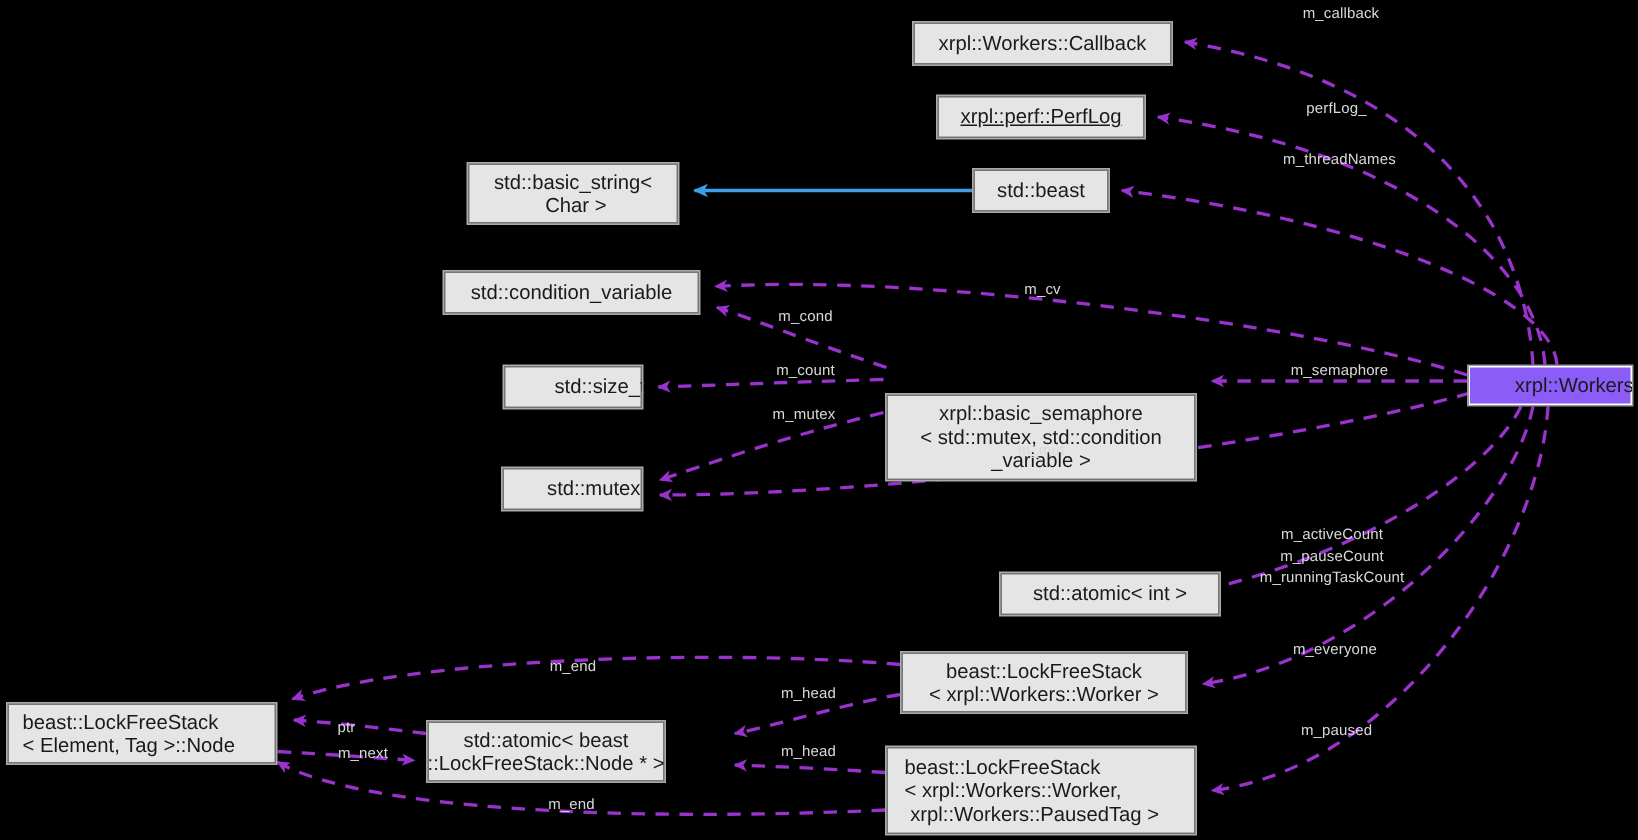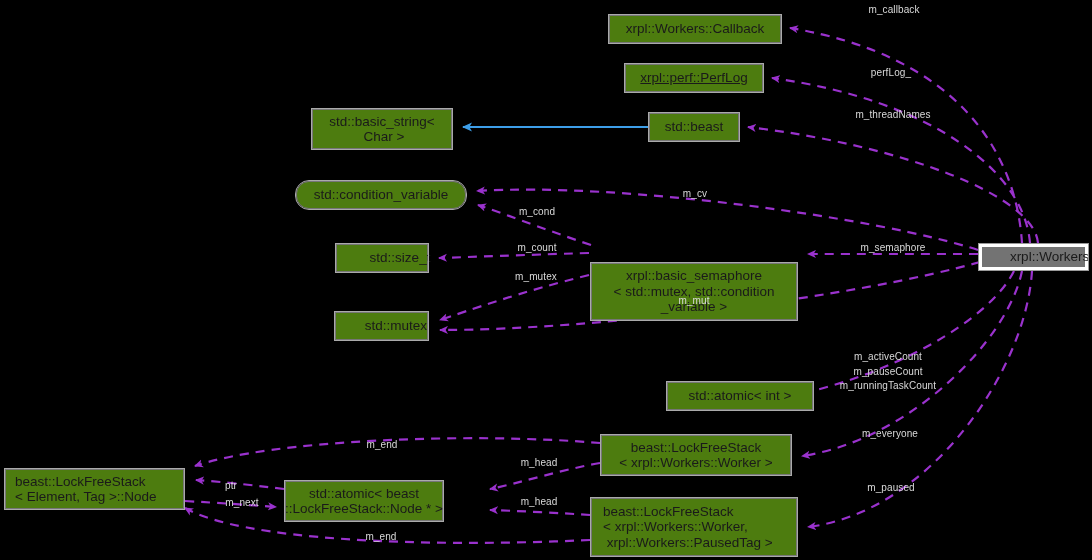--- a/index.html
+++ b/index.html
@@ -18,36 +18,36 @@
   svg.edges {
     position: absolute;
     left: 0;
     top: 0;
     width: 1092px;
     height: 560px;
   }
   .node {
     position: absolute;
     box-sizing: border-box;
-    background: #4d7c0f;
+    background: #e5e5e5;
     border: 1px solid #767676;
     outline: 1px solid #aaaaaa;
     color: #1a1a1a;
     font-size: 13.5px;
     line-height: 15.5px;
     display: flex;
     align-items: center;
     justify-content: center;
     text-align: center;
     white-space: pre;
     letter-spacing: 0.0px;
   }
   .node.highlight {
-    background: #737373;
-    border: 3px solid #ffffff;
+    background: #8b5cf6;
+    border: 1px solid #ffffff;
     outline: 1px solid #999999;
     padding-left: 32px;
   }
   .edge-label {
     position: absolute;
     color: #d9d9d9;
     font-size: 10px;
     line-height: 14.5px;
     white-space: pre;
     text-align: center;
@@ -106,21 +106,21 @@
 
   <div class="node" style="left:312px; top:109px; width:140px; height:40px;">
     <span>std::basic_string&lt;
  Char &gt;</span>
   </div>
 
   <div class="node" style="left:649px; top:113px; width:90px; height:28px;">
     <span>std::beast</span>
   </div>
 
-  <div class="node" style="left:296px; top:181px; width:170px; height:28px;border-radius:13px;">
+  <div class="node" style="left:296px; top:181px; width:170px; height:28px;">
     <span>std::condition_variable</span>
   </div>
 
   <div class="node" style="left:336px; top:244px; width:92px; height:28px;padding-left:36px;">
     <span>std::size_t</span>
   </div>
 
   <div class="node" style="left:591px; top:228px; width:206px; height:57px;margin-top:35px;">
     <span>xrpl::basic_semaphore
 &lt; std::mutex, std::condition
@@ -155,21 +155,21 @@
   </div>
 
   <div class="node" style="left:591px; top:498px; width:206px; height:58px; justify-content:flex-start; text-align:left; padding-left:11px;">
     <span>beast::LockFreeStack
 &lt; xrpl::Workers::Worker,
  xrpl::Workers::PausedTag &gt;</span>
   </div>
 
   <div class="edge-label" style="left:846px; top:3px; width:96px;">m_callback</div>
   <div class="edge-label" style="left:853px; top:66px; width:76px;">perfLog_</div>
-  <div class="edge-label" style="left:828px; top:108px; width:130px;text-align:center;">m_threadNames</div>
+  <div class="edge-label" style="left:828px; top:100px; width:130px;text-align:center;">m_threadNames</div>
   <div class="edge-label" style="left:672px; top:187px; width:46px;">m_cv</div>
   <div class="edge-label" style="left:505px; top:205px; width:64px;">m_cond</div>
   <div class="edge-label" style="left:502px; top:241px; width:70px;">m_count</div>
   <div class="edge-label" style="left:838px; top:241px; width:110px;">m_semaphore</div>
   <div class="edge-label" style="left:500px; top:270px; width:72px;">m_mutex</div>
   <div class="edge-label" style="left:665px; top:294px; width:58px;">m_mut</div>
   <div class="edge-label" style="left:816px; top:350px; width:144px;">m_activeCount
 m_pauseCount
 m_runningTaskCount</div>
   <div class="edge-label" style="left:354px; top:438px; width:56px;">m_end</div>

